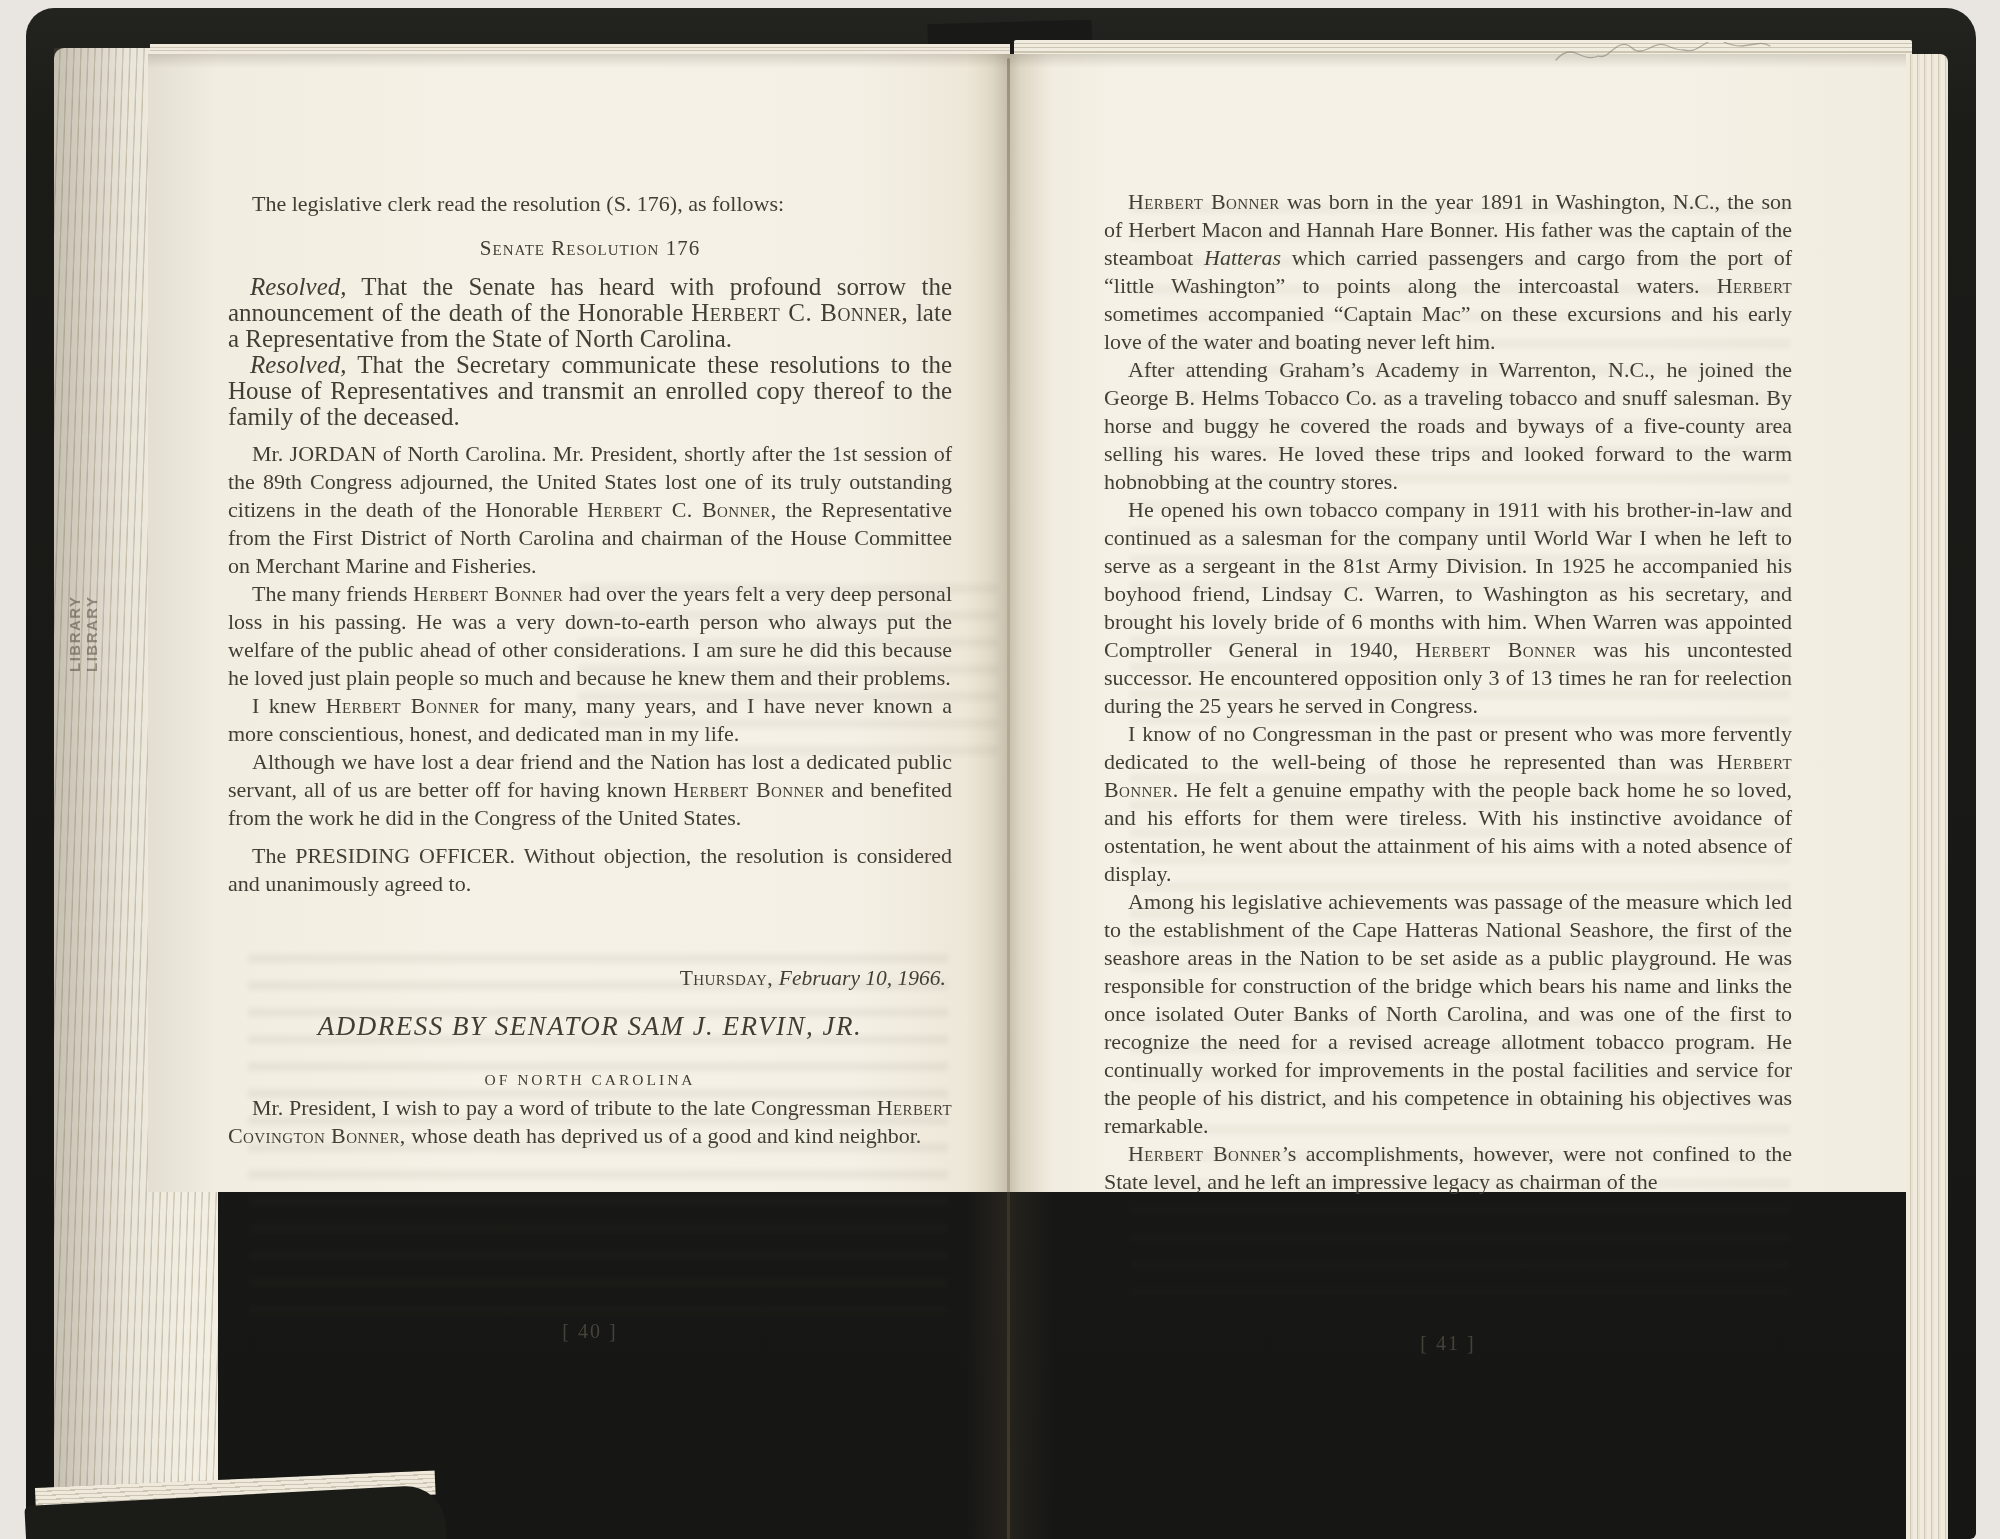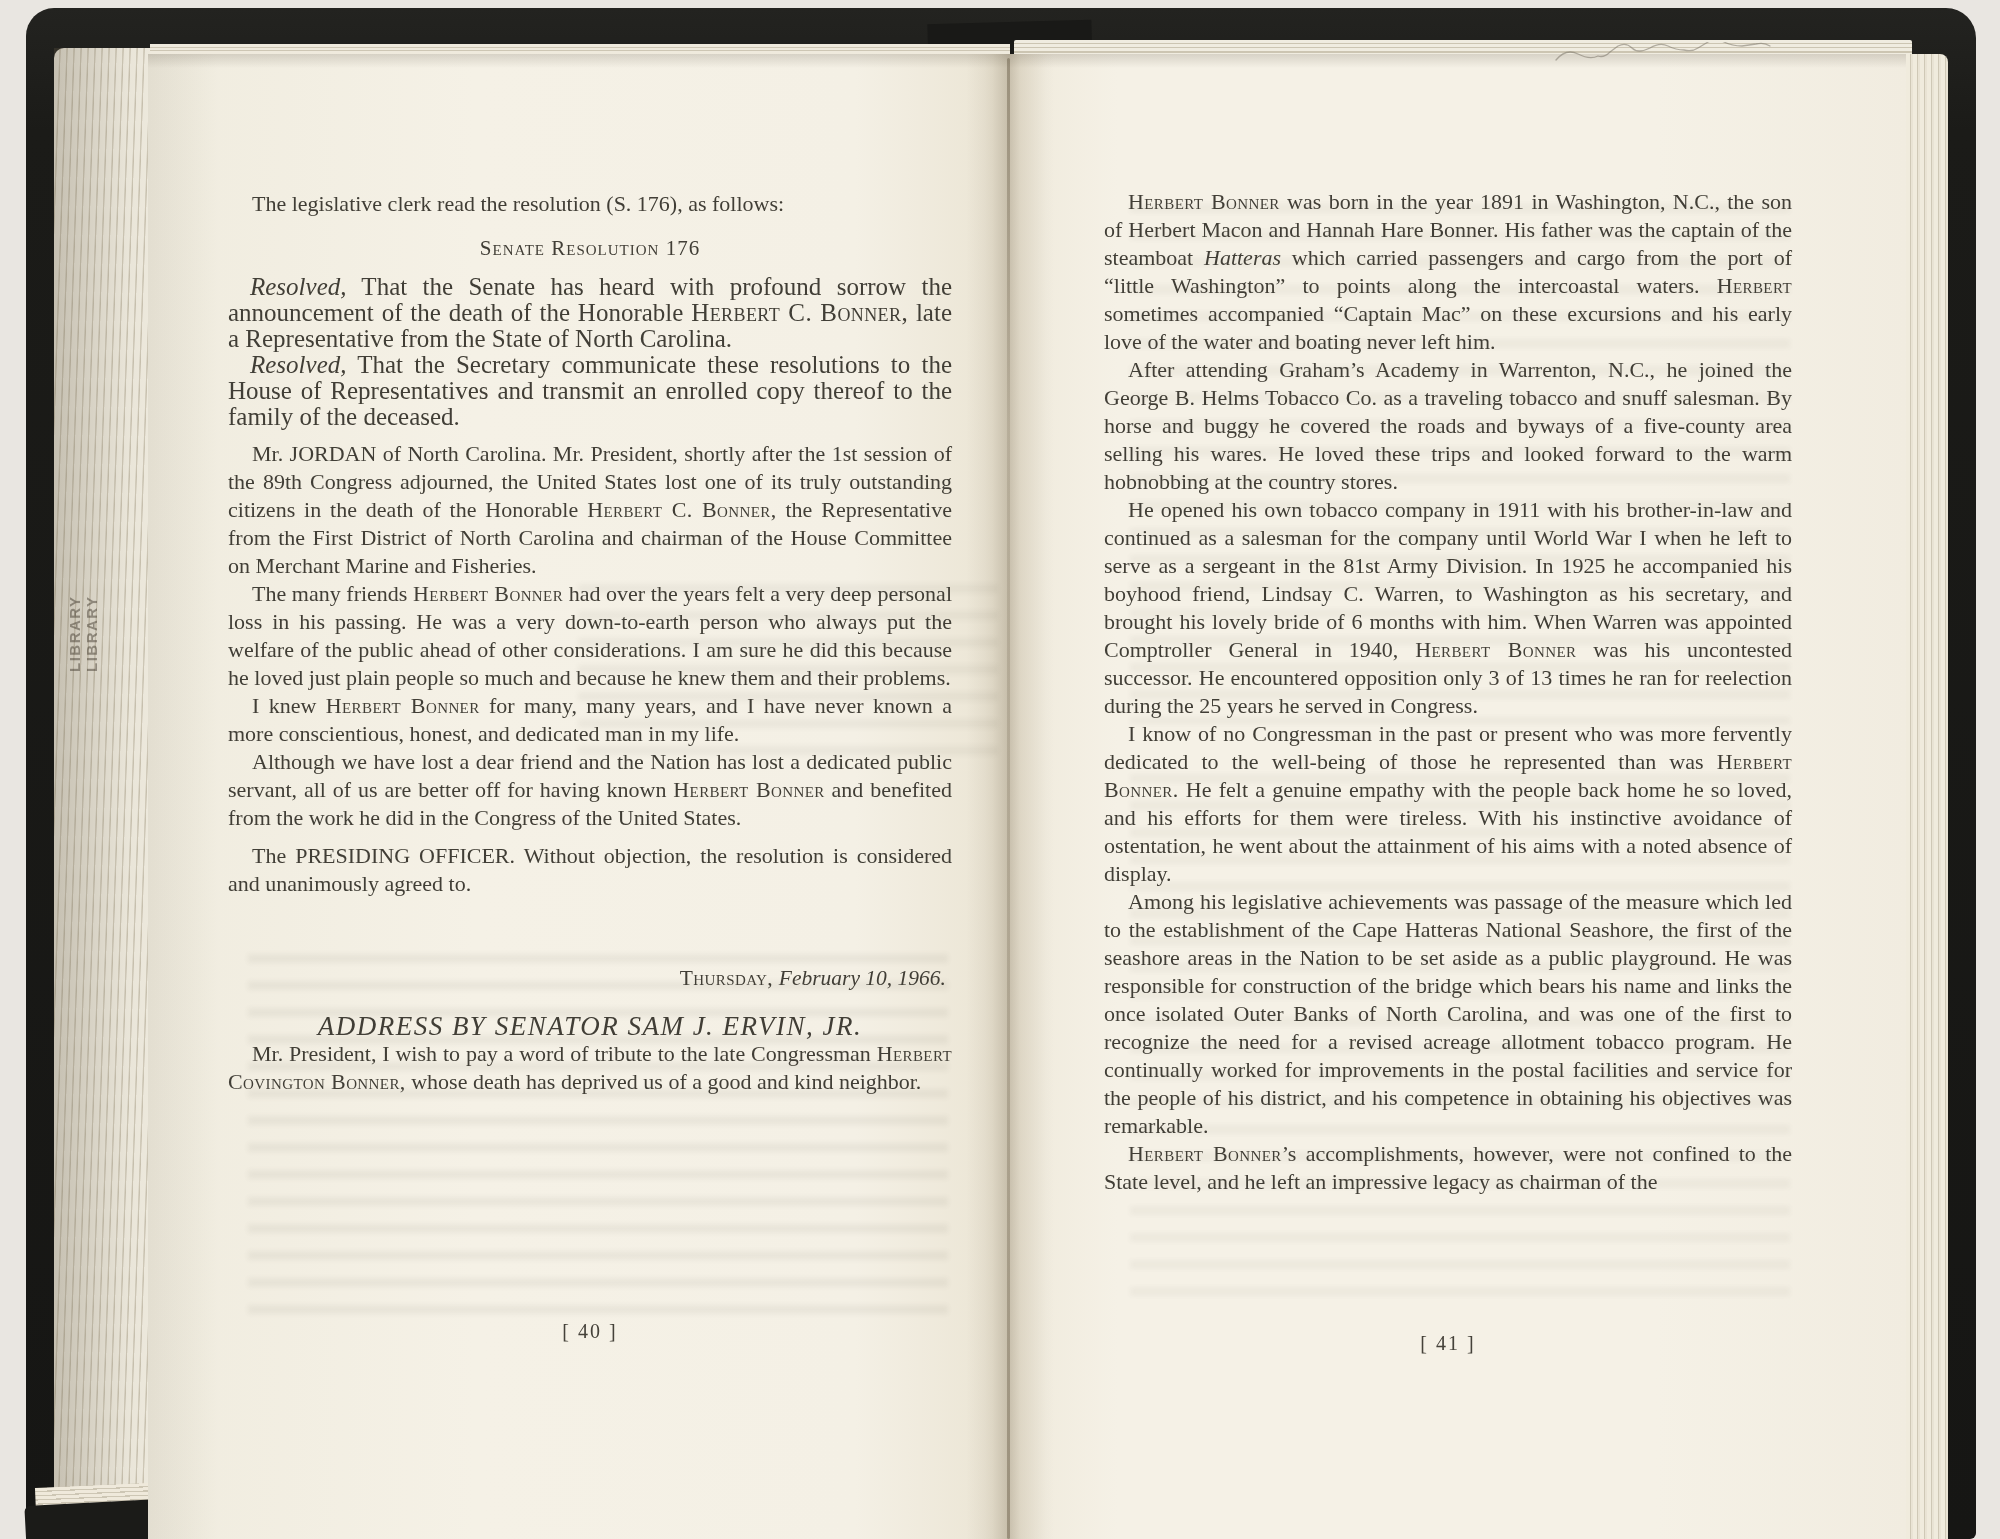--- a/index.html
+++ b/index.html
@@ -28,21 +28,21 @@
   .top-edge-right { position:absolute; left:1014px; top:40px; width:898px; height:16px;
                background:repeating-linear-gradient(180deg,#f0ece0 0 3px,#ccc5b2 3px 4.2px); border-radius:2px; }
   .bottom-stripes { position:absolute; left:36px; top:1488px; width:400px; height:24px;
                transform:rotate(-2.5deg); transform-origin:left bottom;
                background:repeating-linear-gradient(180deg,#efe9db 0 3px,#cdc6b4 3px 4.2px); }
   .bottom-wedge { position:absolute; left:28px; top:1506px; width:420px; height:70px;
                background:#1b1b18; transform:rotate(-3deg); transform-origin:left bottom;
                border-radius:6px 40px 0 0; }
 
   
-  .page { position:absolute; top:54px; height:1485px; }
+  .page { position:absolute; top:54px; height:1138px; }
   .page::before { content:''; position:absolute; left:0; right:0; top:0; height:14px;
                background:linear-gradient(180deg,rgba(60,50,35,.16),rgba(60,50,35,0)); pointer-events:none; }
   .page-left { left:148px; width:862px;
                background:linear-gradient(90deg,#f0ecdf 0%,#f5f1e6 38%,#f4f0e5 82%,#ece6d6 97%,#e2dbc8 100%); }
   .page-left::after { content:''; position:absolute; left:0; top:0; bottom:0; width:70px;
                background:linear-gradient(90deg,rgba(110,100,80,.10),rgba(110,100,80,0)); }
   .page-right { left:1010px; width:896px;
                background:linear-gradient(90deg,#e6dfcd 0%,#f1ecdf 4%,#f5f1e6 12%,#f5f1e6 72%,#f1ece0 100%); }
 
   
@@ -113,20 +113,21 @@
         <div class="blk blk-heading"><span class="seg-sc">Senate Resolution 176</span></div>
         <div class="blk blk-res"><span class="seg-i">Resolved,</span><span class="seg-n"> That the Senate has heard with profound sorrow the announcement of the death of the Honorable </span><span class="seg-sc">Herbert C. Bonner,</span><span class="seg-n"> late a Representative from the State of North Carolina.</span></div>
         <div class="blk blk-res"><span class="seg-i">Resolved,</span><span class="seg-n"> That the Secretary communicate these resolutions to the House of Representatives and transmit an enrolled copy thereof to the family of the deceased.</span></div>
         <div class="blk blk-para blk-gap-sm"><span class="seg-n">Mr. JORDAN of North Carolina. Mr. President, shortly after the 1st session of the 89th Congress adjourned, the United States lost one of its truly outstanding citizens in the death of the Honorable </span><span class="seg-sc">Herbert C. Bonner,</span><span class="seg-n"> the Representative from the First District of North Carolina and chairman of the House Committee on Merchant Marine and Fisheries.</span></div>
         <div class="blk blk-para"><span class="seg-n">The many friends </span><span class="seg-sc">Herbert Bonner</span><span class="seg-n"> had over the years felt a very deep personal loss in his passing. He was a very down-to-earth person who always put the welfare of the public ahead of other considerations. I am sure he did this because he loved just plain people so much and because he knew them and their problems.</span></div>
         <div class="blk blk-para"><span class="seg-n">I knew </span><span class="seg-sc">Herbert Bonner</span><span class="seg-n"> for many, many years, and I have never known a more conscientious, honest, and dedicated man in my life.</span></div>
         <div class="blk blk-para"><span class="seg-n">Although we have lost a dear friend and the Nation has lost a dedicated public servant, all of us are better off for having known </span><span class="seg-sc">Herbert Bonner</span><span class="seg-n"> and benefited from the work he did in the Congress of the United States.</span></div>
         <div class="blk blk-para blk-gap-sm"><span class="seg-n">The PRESIDING OFFICER. Without objection, the resolution is considered and unanimously agreed to.</span></div>
         <div class="blk blk-dateline"><span class="seg-sc">Thursday, </span><span class="seg-i">February 10, 1966.</span></div>
         <div class="blk blk-address"><span class="seg-i">ADDRESS BY SENATOR SAM J. ERVIN, JR.</span></div>
+        <div class="blk blk-subhead"><span class="seg-n">OF NORTH CAROLINA</span></div>
         <div class="blk blk-para blk-gap-md"><span class="seg-n">Mr. President, I wish to pay a word of tribute to the late Congressman </span><span class="seg-sc">Herbert Covington Bonner,</span><span class="seg-n"> whose death has deprived us of a good and kind neighbor.</span></div>
       </div>
     <div class="folio">[ 40 ]</div>
   </div>
 
   <div class="page page-right">
     <div class="ghost" style="left:120px; top:150px; width:660px; height:520px; opacity:.05;"></div>
     <div class="ghost" style="left:120px; top:720px; width:660px; height:540px; opacity:.05;"></div>
     <div class="text-col">
         <div class="blk blk-para"><span class="seg-sc">Herbert Bonner</span><span class="seg-n"> was born in the year 1891 in Washington, N.C., the son of Herbert Macon and Hannah Hare Bonner. His father was the captain of the steamboat </span><span class="seg-i">Hatteras</span><span class="seg-n"> which carried passengers and cargo from the port of “little Washington” to points along the intercoastal waters. </span><span class="seg-sc">Herbert</span><span class="seg-n"> sometimes accompanied “Captain Mac” on these excursions and his early love of the water and boating never left him.</span></div>

